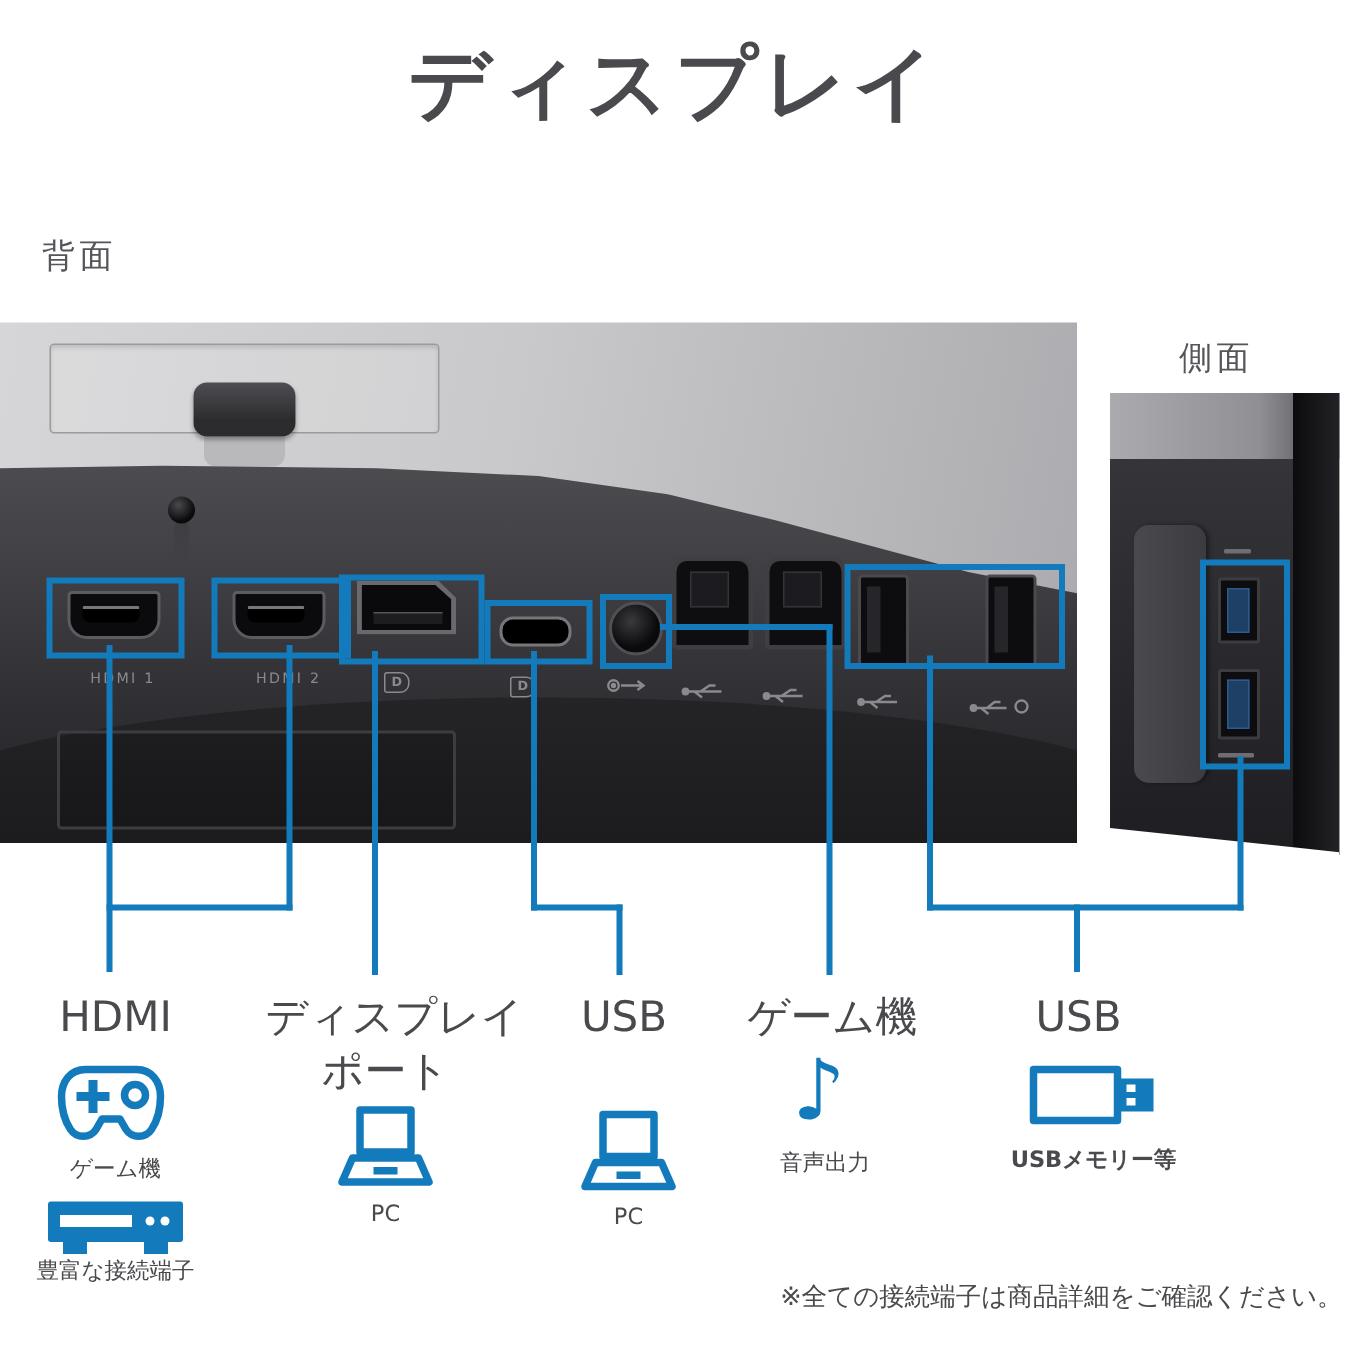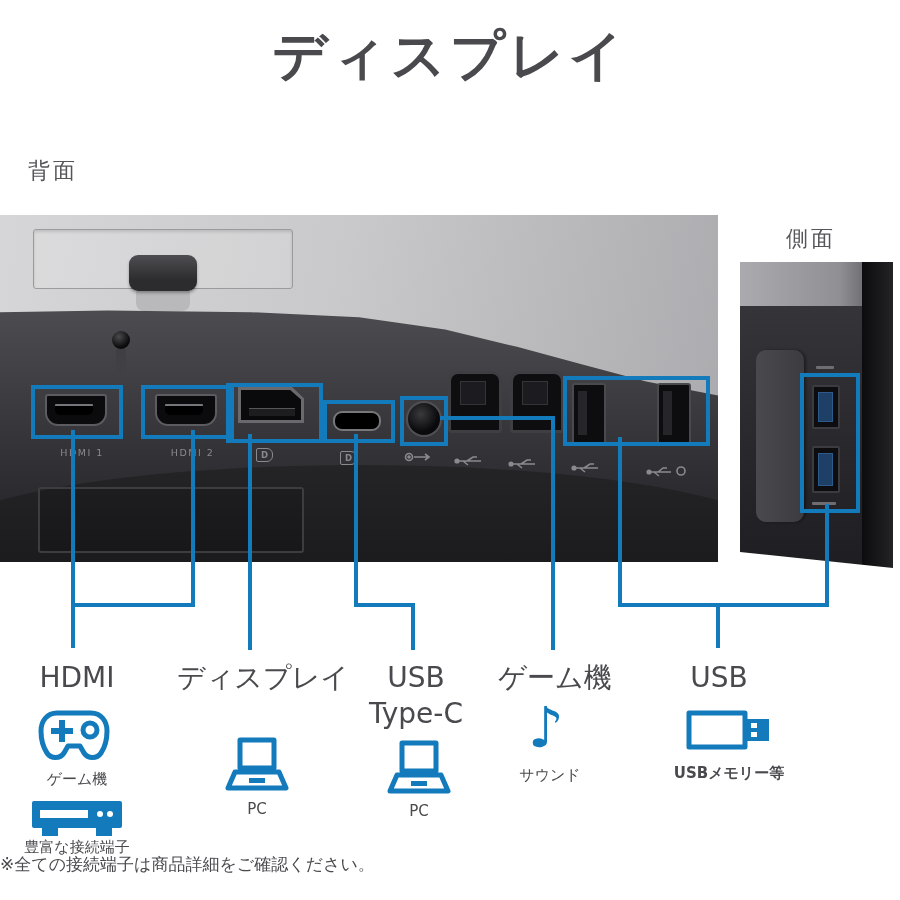--- a/index.html
+++ b/index.html
@@ -75,21 +75,21 @@
     clip-path:polygon(0 0,100% 62%,100% 100%,0 100%);}
   
   .cbox{border:4px solid #137abc;background:transparent;z-index:6;}
   .cline{background:#137abc;z-index:5;}
   .clabel{font-size:28px;font-weight:500;color:#4a4a4e;text-align:center;line-height:36px;
     white-space:nowrap;}
   .caption{font-size:15px;color:#4a4a4e;text-align:center;white-space:nowrap;}
   .icon-blue{stroke:#137abc;fill:none;stroke-width:5;stroke-linejoin:round;stroke-linecap:round;}
   .icon-fill{fill:#137abc;stroke:none;}
   .note-glyph{font-size:56px;color:#137abc;line-height:56px;}
-  .footnote{left:0;top:853px;width:895px;text-align:left;font-size:17px;color:#4a4a4e;}
+  .footnote{left:0;top:853px;width:895px;text-align:right;font-size:17px;color:#4a4a4e;}
 </style>
 </head>
 <body>
 
 <div class="abs title">ディスプレイ</div>
 <div class="abs view-label" style="left:28px;top:156px;">背面</div>
 <div class="abs view-label" style="left:786px;top:224px;">側面</div>
 
 <div class="abs photo-back">
   <div class="abs stand-recess"></div>
@@ -199,24 +199,24 @@
 <div class="abs cline" style="left:440px;top:416px;width:115px;height:4px;"></div>
 <div class="abs cline" style="left:551px;top:416px;width:4px;height:234px;"></div>
 <div class="abs cline" style="left:618px;top:437px;width:4px;height:170px;"></div>
 <div class="abs cline" style="left:618px;top:603px;width:211px;height:4px;"></div>
 <div class="abs cline" style="left:825px;top:504px;width:4px;height:103px;"></div>
 <div class="abs cline" style="left:716px;top:603px;width:4px;height:45px;"></div>
 
 <div class="abs clabel" style="left:17px;top:660px;width:120px;">HDMI</div>
 <div class="abs clabel" style="left:177px;top:660px;width:160px;">
   <span style="display:block;">ディスプレイ</span>
+  <span style="display:block;">ポート</span>
 </div>
 <div class="abs clabel" style="left:356px;top:660px;width:120px;">
   <span style="display:block;">USB</span>
-  <span style="display:block;">Type-C</span>
 </div>
 <div class="abs clabel" style="left:495px;top:660px;width:120px;">ゲーム機</div>
 <div class="abs clabel" style="left:659px;top:660px;width:120px;">USB</div>
 
 <svg class="abs" style="left:38px;top:708px;" width="72" height="56" viewBox="0 0 72 56">
   <path class="icon-blue" d="M19,5 H53 C63,5 69,13 69,23 C69,31 67,39 63,45 C59,51 50,51 46,45 L42,38 H30 L26,45 C22,51 13,51 9,45 C5,39 3,31 3,23 C3,13 9,5 19,5 Z"></path>
   <path class="icon-fill" d="M13,20 H21 V12 H27 V20 H35 V26 H27 V34 H21 V26 H13 Z"></path>
   <circle class="icon-blue" cx="52" cy="22" r="7"></circle>
 </svg>
 <div class="abs caption" style="left:17px;top:770px;width:120px;">ゲーム機</div>
@@ -238,21 +238,21 @@
 <div class="abs caption" style="left:197px;top:800px;width:120px;">PC</div>
 
 <svg class="abs" style="left:386px;top:739px;" width="66" height="62" viewBox="0 0 66 62">
   <rect class="icon-blue" x="16" y="4" width="34" height="28"></rect>
   <path class="icon-blue" d="M11,36 H55 L62,52 H4 Z"></path>
   <rect class="icon-fill" x="25" y="42" width="16" height="5"></rect>
 </svg>
 <div class="abs caption" style="left:359px;top:802px;width:120px;">PC</div>
 
 <div class="abs note-glyph" style="left:528px;top:700px;">♪</div>
-<div class="abs caption" style="left:490px;top:766px;width:120px;">サウンド</div>
+<div class="abs caption" style="left:490px;top:766px;width:120px;">音声出力</div>
 
 <svg class="abs" style="left:686px;top:706px;" width="88" height="48" viewBox="0 0 88 48">
   <rect class="icon-blue" x="3" y="7" width="56" height="34"></rect>
   <rect class="icon-fill" x="59" y="13" width="24" height="22"></rect>
   <rect x="65" y="17" width="6" height="5" fill="#ffffff"></rect>
   <rect x="65" y="26" width="6" height="5" fill="#ffffff"></rect>
 </svg>
 <div class="abs caption" style="left:664px;top:764px;width:130px;font-weight:bold;">USBメモリー等</div>
 
 <div class="abs footnote">※全ての接続端子は商品詳細をご確認ください。</div>

